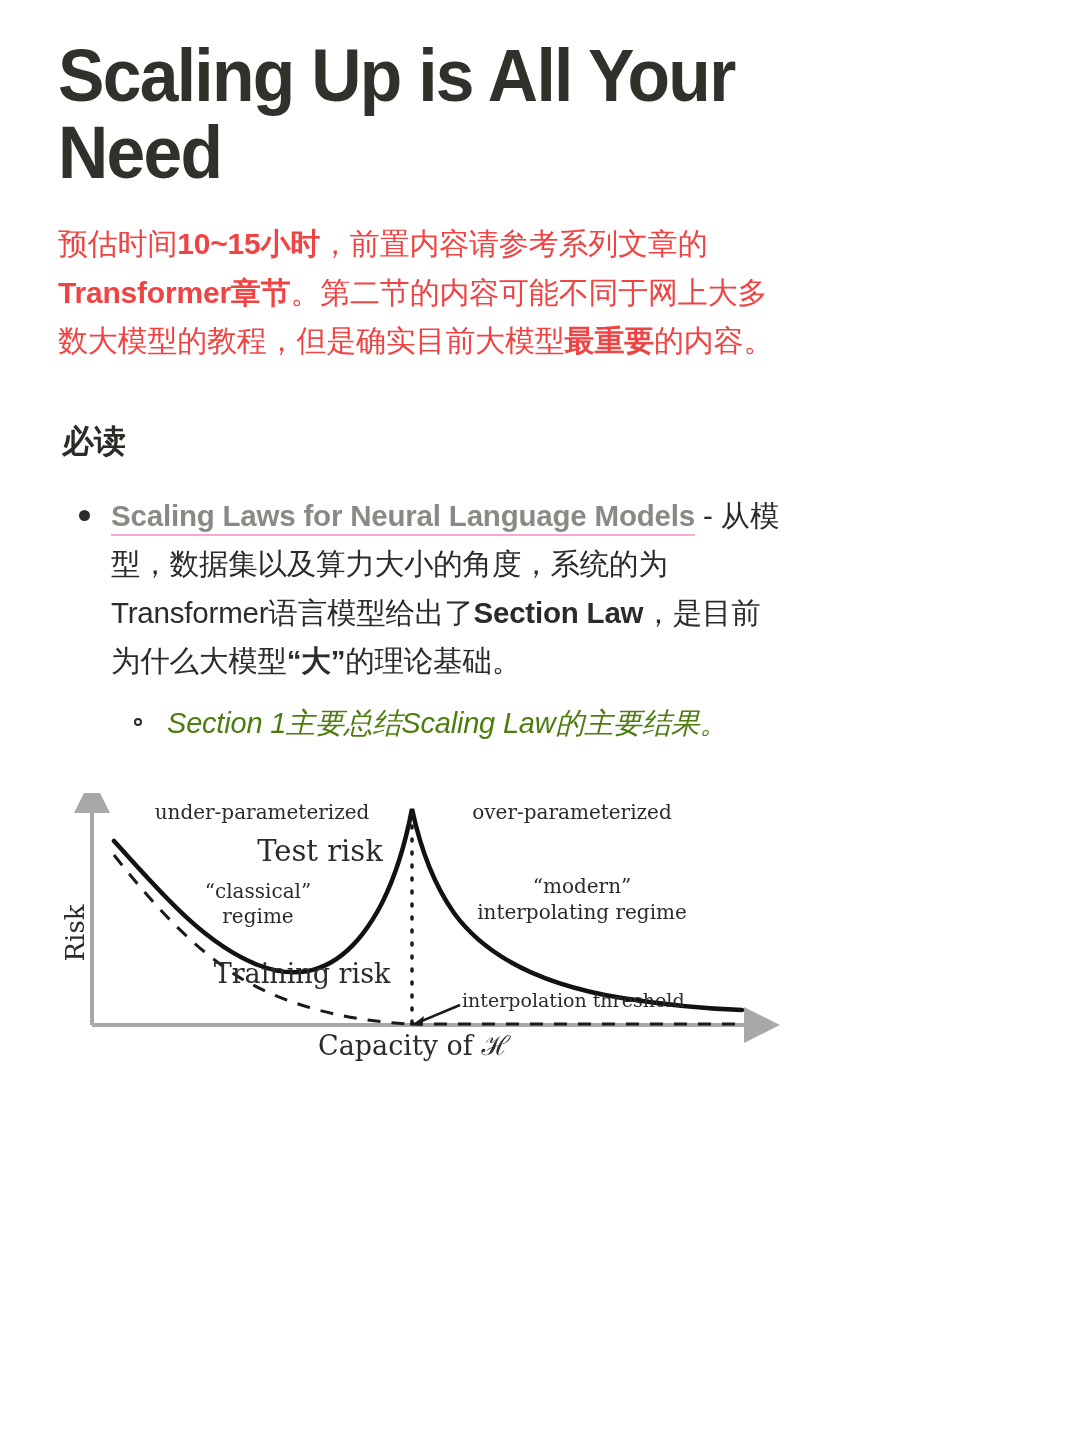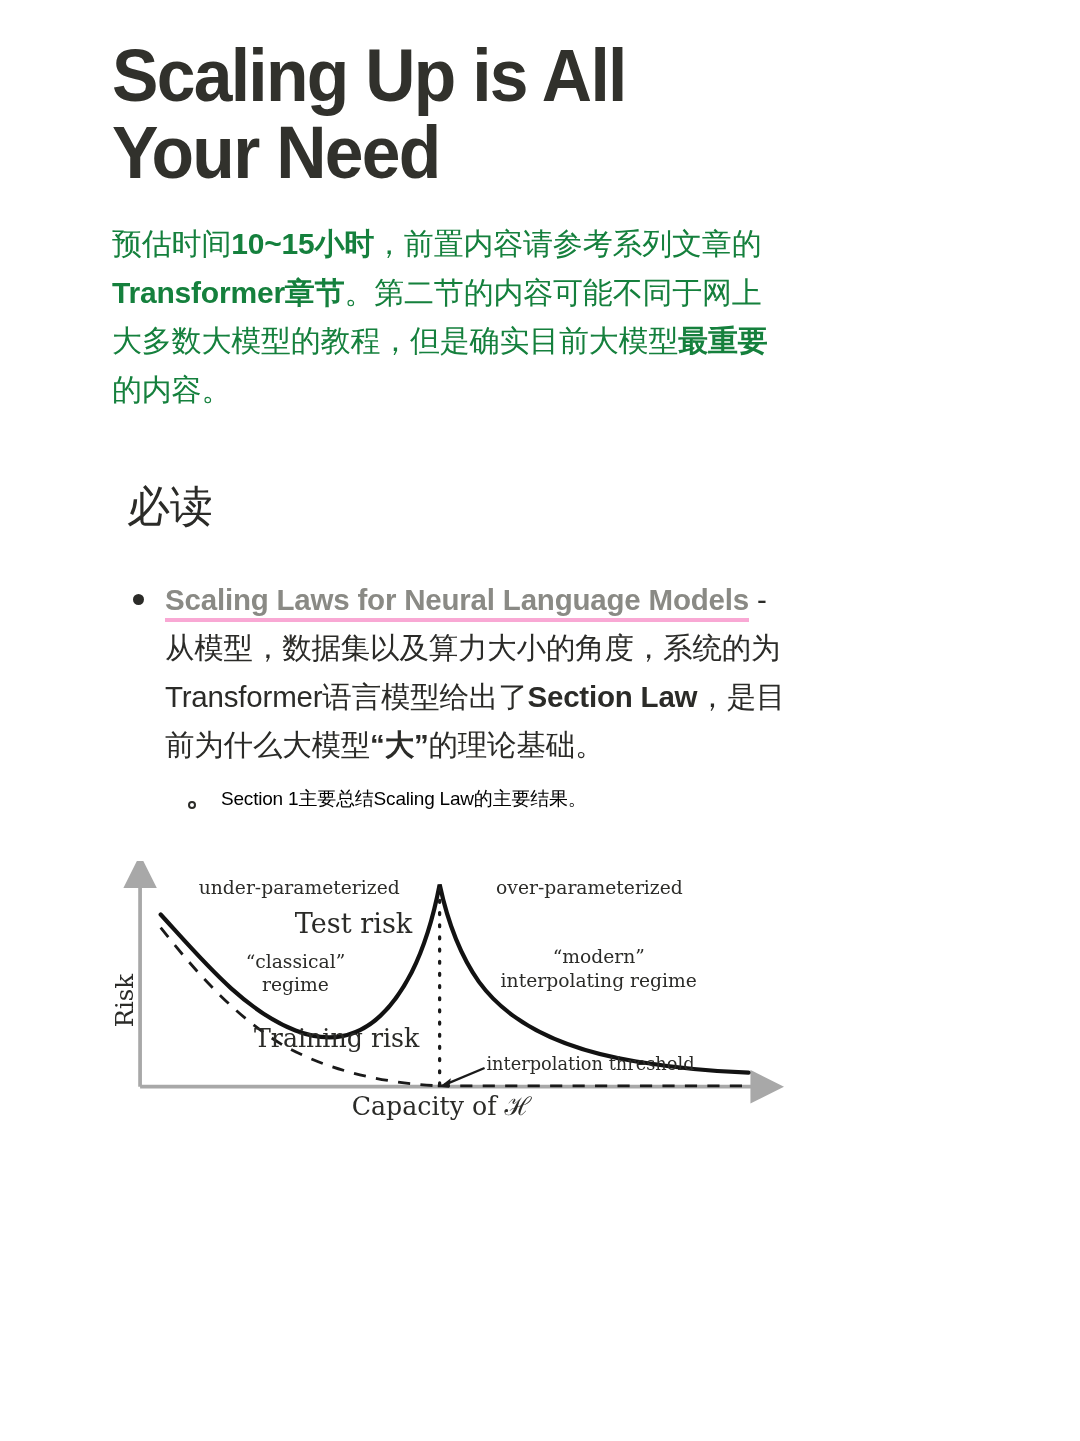--- a/index.html
+++ b/index.html
@@ -9,21 +9,21 @@
   }
   body {
     width: 1080px;
     height: 1441px;
     font-family: "Liberation Sans", "DejaVu Sans", sans-serif;
     color: #2b2b28;
     overflow: hidden;
     position: relative;
   }
   .page {
-    padding: 0 110px 0 112px;
+    padding: 0 110px 0 58px;
     box-sizing: border-box;
     width: 896px;
   }
 
   
   .title {
     font-size: 74px;
     font-weight: 700;
     line-height: 1.04;
     letter-spacing: -1.8px;
@@ -31,33 +31,33 @@
     margin: 0;
     padding-top: 38px;
     transform: scaleX(0.94);
     transform-origin: left top;
   }
 
   
   .intro {
     font-size: 30px;
     line-height: 1.62;
-    color: #15803d;
+    color: #ef4444;
     margin: 0;
     padding-top: 28px;
     letter-spacing: -0.2px;
   }
   .intro b, .bold { font-weight: 700; }
 
   
   .section-heading {
-    font-size: 43px;
-    font-weight: 400;
+    font-size: 32px;
+    font-weight: 700;
     color: #2b2b28;
-    margin: 15px;
+    margin: 4px;
     padding-top: 52px;
     letter-spacing: 0px;
     line-height: 1.2;
   }
 
   
   ul.main-list {
     list-style: none;
     margin: 0;
     padding: 28px 0 0 0;
@@ -81,40 +81,41 @@
     background: #2b2b28;
   }
   ul.sub-list {
     list-style: none;
     margin: 0;
     padding: 14px 0 0 0;
   }
   li.sub-item {
     position: relative;
     padding-left: 56px;
-    font-size: 19px;
+    font-size: 29px;
     line-height: 1.64;
-    color: #000000;
+    color: #4d7c0f;
     letter-spacing: -0.2px;
     margin-bottom: 20px;
+    font-style: italic;
   }
   li.sub-item > .circle {
     position: absolute;
     left: 23px;
     top: 18px;
     width: 8px;
     height: 8px;
     border-radius: 50%;
     border: 2.5px solid #2b2b28;
     box-sizing: border-box;
   }
   .link {
     color: #8a8a85;
     font-weight: 700;
-    border-bottom: 4px solid #f9a8d4;
+    border-bottom: 2px solid #f9a8d4;
     padding-bottom: 2px;
     text-decoration: none;
     cursor: pointer;
   }
   .dash { color: #2b2b28; }
 
   
   .figure-wrap {
     padding-top: 26px;
     display: flex;

